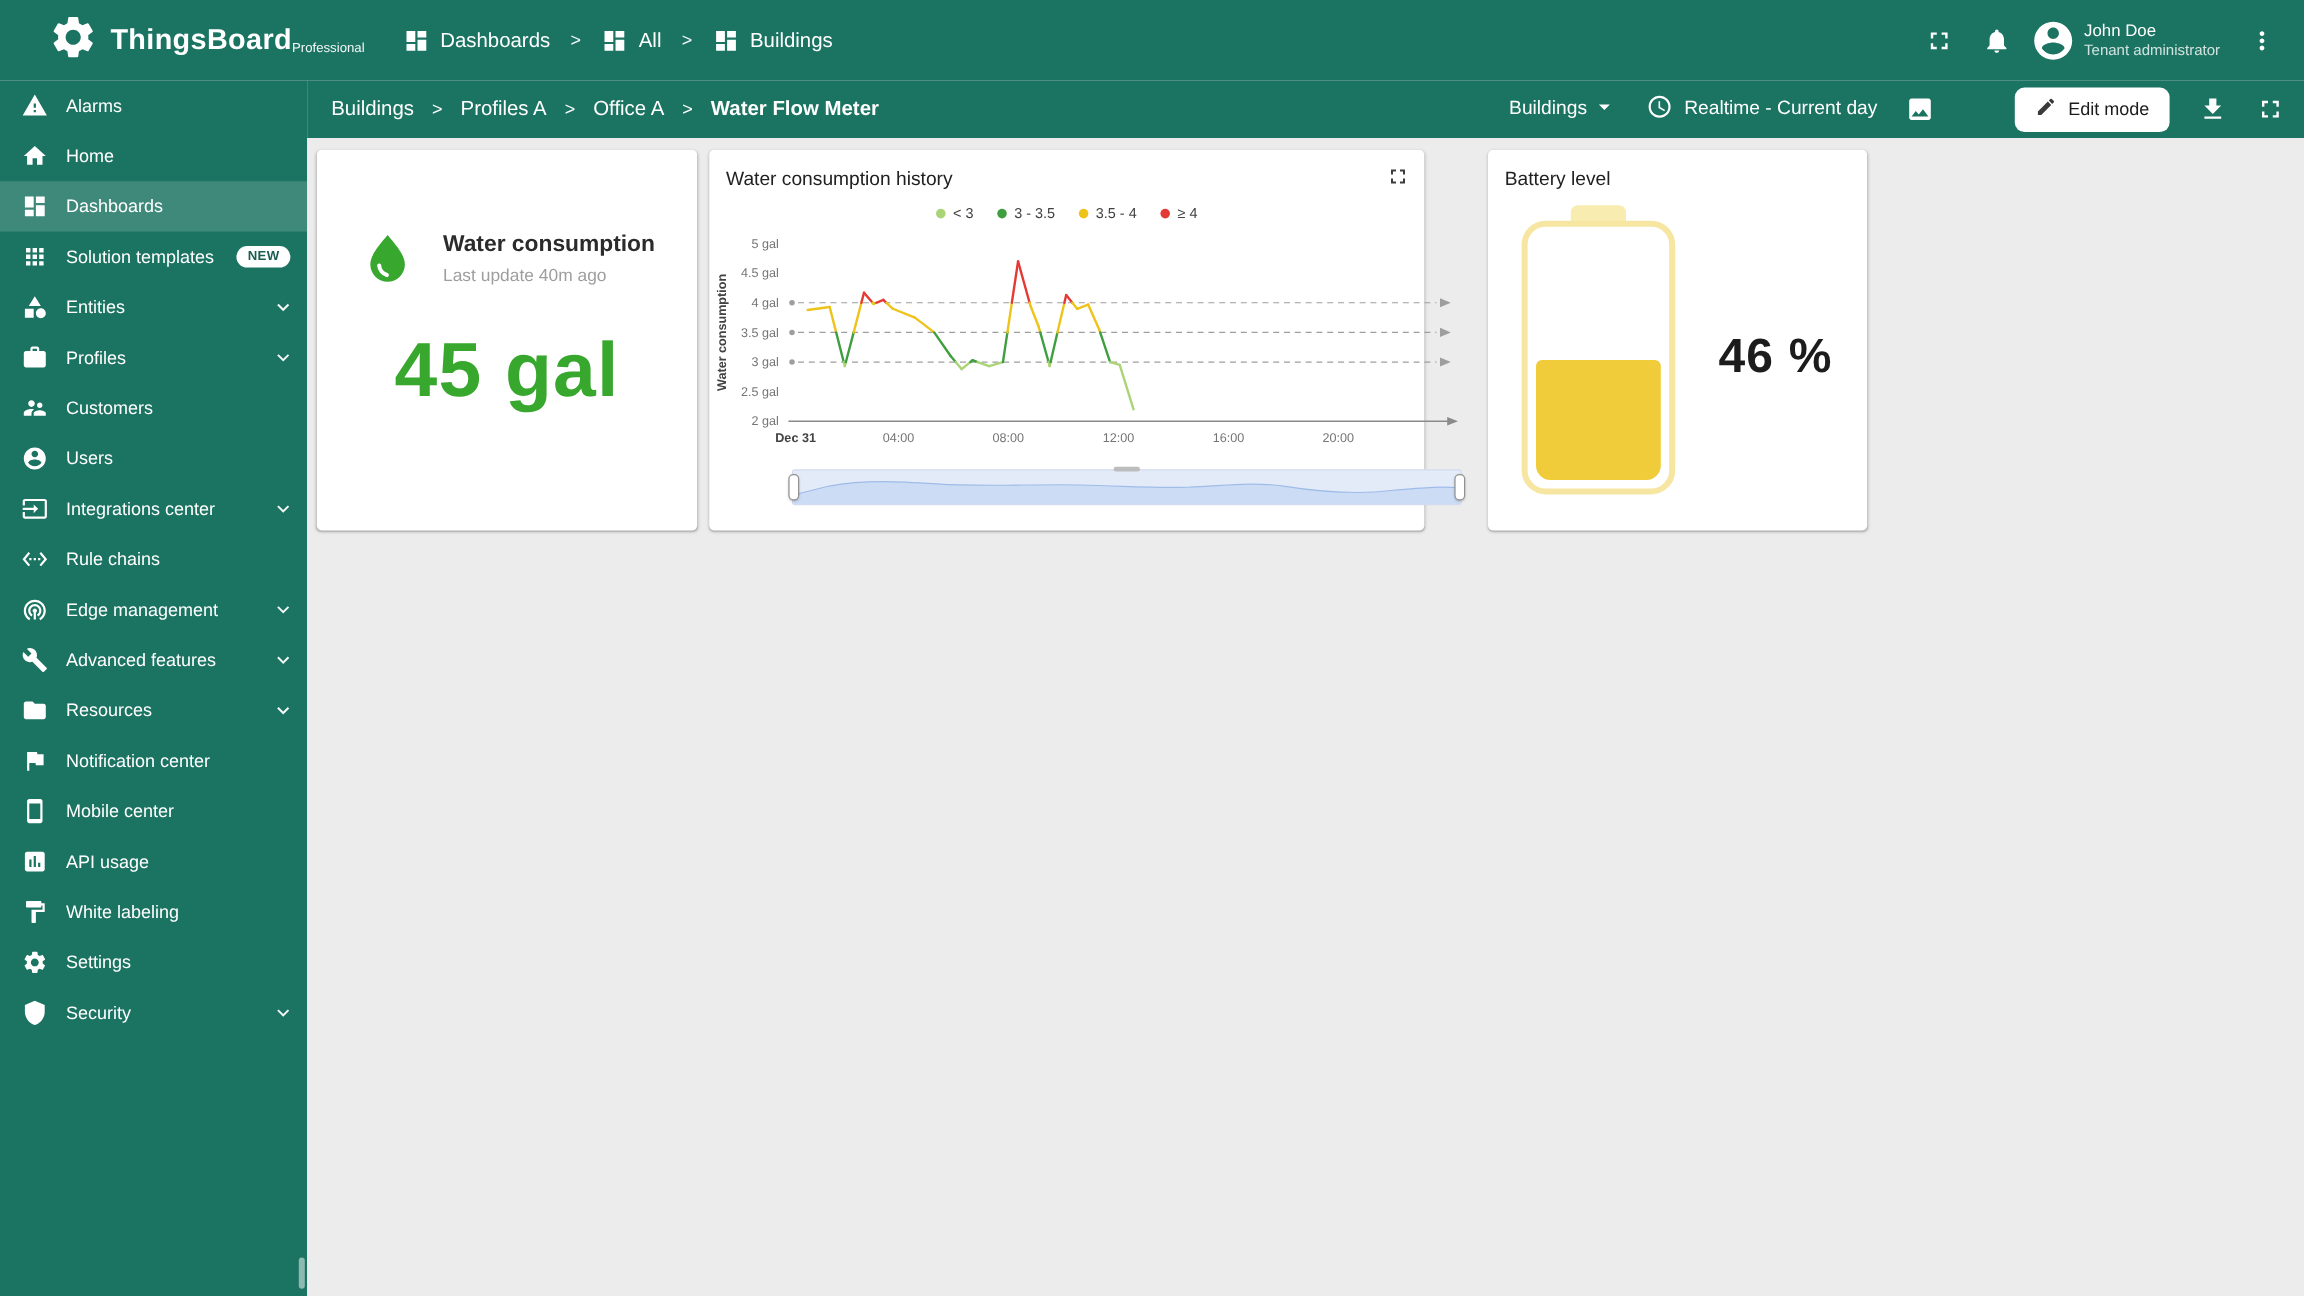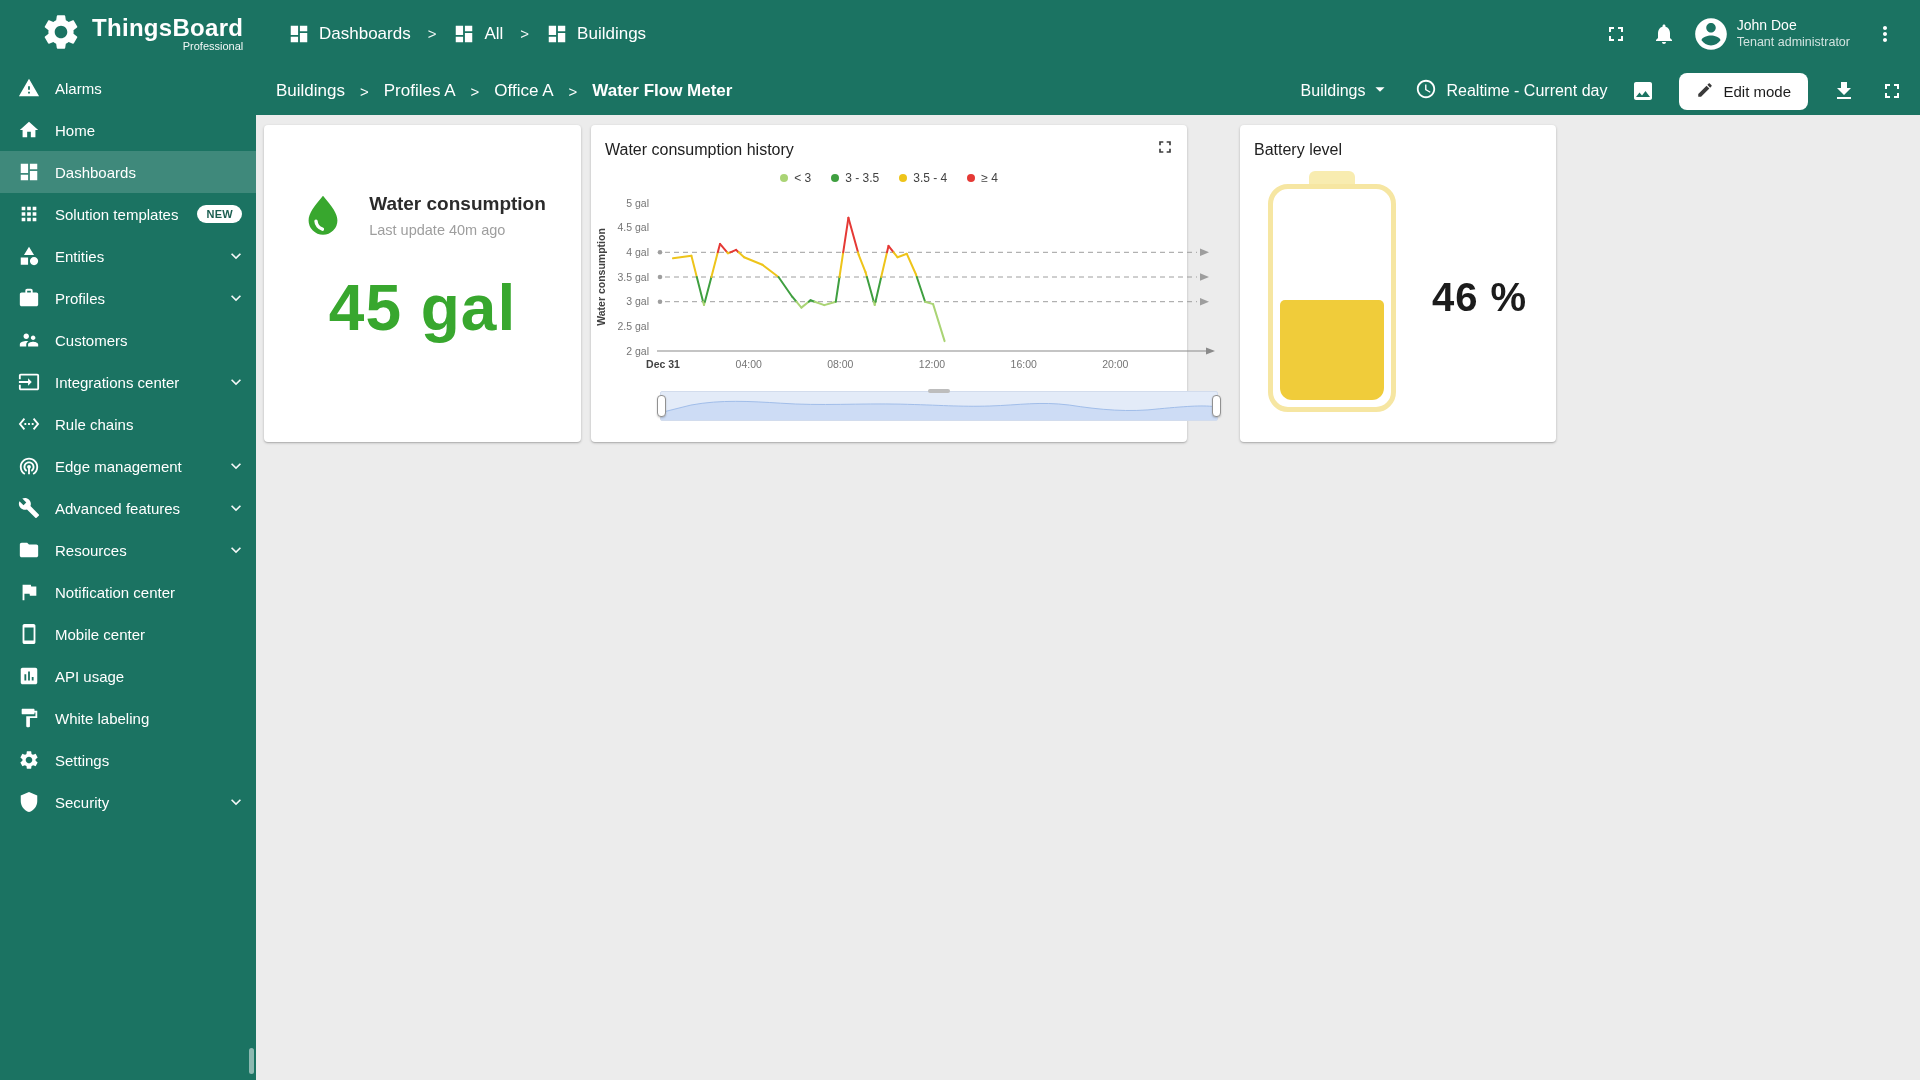--- a/index.html
+++ b/index.html
@@ -9,21 +9,21 @@
     --accent-green:#38a72e;
   }
   *{margin:0;padding:0;box-sizing:border-box;}
   html,body{width:1920px;height:1080px;overflow:hidden;font-family:"Liberation Sans",sans-serif;}
   body{background:var(--content-bg);display:flex;flex-direction:column;}
 
   
   .app-header{height:67px;flex:0 0 67px;background:var(--green);display:flex;align-items:center;color:#fff;padding-right:14px;}
   .logo-block{display:flex;align-items:center;gap:10px;padding-left:40px;min-width:256px;cursor:pointer;}
   .logo-block svg{width:42px;height:42px;}
-  .brand-text{display:flex;flex-direction:column;align-items:flex-end;}
+  .brand-text{display:flex;flex-direction:row;align-items:flex-end;}
   .brand-name{font-size:24px;font-weight:700;letter-spacing:.3px;line-height:1.05;}
   .brand-sub{font-size:11px;opacity:.95;}
   .top-breadcrumb{display:flex;align-items:center;margin-left:32px;}
   .bc-item{display:flex;align-items:center;gap:9px;font-size:17px;cursor:pointer;}
   .bc-icon svg{width:22px;height:22px;display:block;}
   .bc-sep{margin:0 17px;font-size:15px;opacity:.95;}
   .flex-spacer{flex:1;}
   .header-actions{display:flex;align-items:center;gap:6px;}
   .hicon{width:42px;height:42px;display:flex;align-items:center;justify-content:center;cursor:pointer;border-radius:50%;}
   .hicon svg{width:24px;height:24px;}
@@ -51,21 +51,21 @@
   .dash-breadcrumb{display:flex;align-items:center;font-size:17px;}
   .dbc-item{cursor:pointer;}
   .dbc-item.current{font-weight:700;cursor:default;}
   .dbc-sep{margin:0 15px;font-size:15px;}
   .tb-entity{display:flex;align-items:center;gap:3px;font-size:16px;cursor:pointer;}
   .tb-entity svg{width:22px;height:22px;}
   .tb-time{display:flex;align-items:center;gap:10px;font-size:16px;cursor:pointer;}
   .tb-time svg{width:22px;height:22px;}
   .tbicon{cursor:pointer;display:flex;align-items:center;}
   .tbicon svg{width:24px;height:24px;}
-  .edit-btn{display:flex;align-items:center;gap:9px;background:#fff;color:#1c1c1c;border:none;border-radius:8px;height:37px;padding:0 17px;font-size:15px;font-weight:500;font-family:"Liberation Sans",sans-serif;cursor:pointer;}
+  .edit-btn{display:flex;align-items:center;gap:9px;background:#fff;color:#1c1c1c;border:none;border-radius:8px;height:37px;padding:0 17px;font-size:15px;font-weight:500;font-family:"Liberation Sans",sans-serif;cursor:pointer;margin-left:43px;}
   .edit-btn svg{width:18px;height:18px;fill:#3a3a3a;}
 
   
   .content{flex:1;position:relative;background:var(--content-bg);min-height:0;}
   .card{position:absolute;background:#fff;border-radius:4px;box-shadow:0 1px 3px rgba(0,0,0,.2),0 1px 1px rgba(0,0,0,.12);}
   #card-water{left:8px;top:10px;width:317px;height:317px;}
   #card-history{left:335px;top:10px;width:596px;height:317px;}
   #card-battery{left:984px;top:10px;width:316px;height:317px;}
 
   
@@ -236,20 +236,28 @@
             </svg>
           </span>
         </div>
         <div class="nav-item">
           <span class="nav-icon">
             <svg viewBox="0 0 24 24" fill="currentColor">
               <path d="M16.5 12c1.38 0 2.49-1.12 2.49-2.5S17.88 7 16.5 7 14 8.12 14 9.5s1.12 2.5 2.5 2.5zM9 11c1.66 0 2.99-1.34 2.99-3S10.66 5 9 5 6 6.34 6 8s1.34 3 3 3zm7.5 3c-1.83 0-5.5.92-5.5 2.75V19h11v-2.25c0-1.83-3.67-2.75-5.5-2.75zM9 13c-2.33 0-7 1.17-7 3.5V19h7v-2.25c0-.85.33-2.34 2.37-3.47C10.5 13.1 9.66 13 9 13z"></path>
             </svg>
           </span>
           <span class="nav-label">Customers</span>
+        </div>
+        <div class="nav-item">
+          <span class="nav-icon">
+            <svg viewBox="0 0 24 24" fill="currentColor">
+              <path d="M12 2C6.48 2 2 6.48 2 12s4.48 10 10 10 10-4.48 10-10S17.52 2 12 2zm0 3c1.66 0 3 1.34 3 3s-1.34 3-3 3-3-1.34-3-3 1.34-3 3-3zm0 14.2c-2.5 0-4.71-1.28-6-3.22.03-1.99 4-3.08 6-3.08 1.99 0 5.97 1.09 6 3.08-1.29 1.94-3.5 3.22-6 3.22z"></path>
+            </svg>
+          </span>
+          <span class="nav-label">Users</span>
         </div>
         <div class="nav-item">
           <span class="nav-icon">
             <svg viewBox="0 0 24 24" fill="currentColor">
               <path d="M21 3.01H3c-1.1 0-2 .9-2 2V9h2V4.99h18v14.03H3V15H1v4.01c0 1.1.9 1.98 2 1.98h18c1.1 0 2-.88 2-1.98v-14c0-1.11-.9-2-2-2zM11 16l4-4-4-4v3H1v2h10v3z"></path>
             </svg>
           </span>
           <span class="nav-label">Integrations center</span>
           <span class="nav-chev">
             <svg viewBox="0 0 24 24" fill="currentColor">

